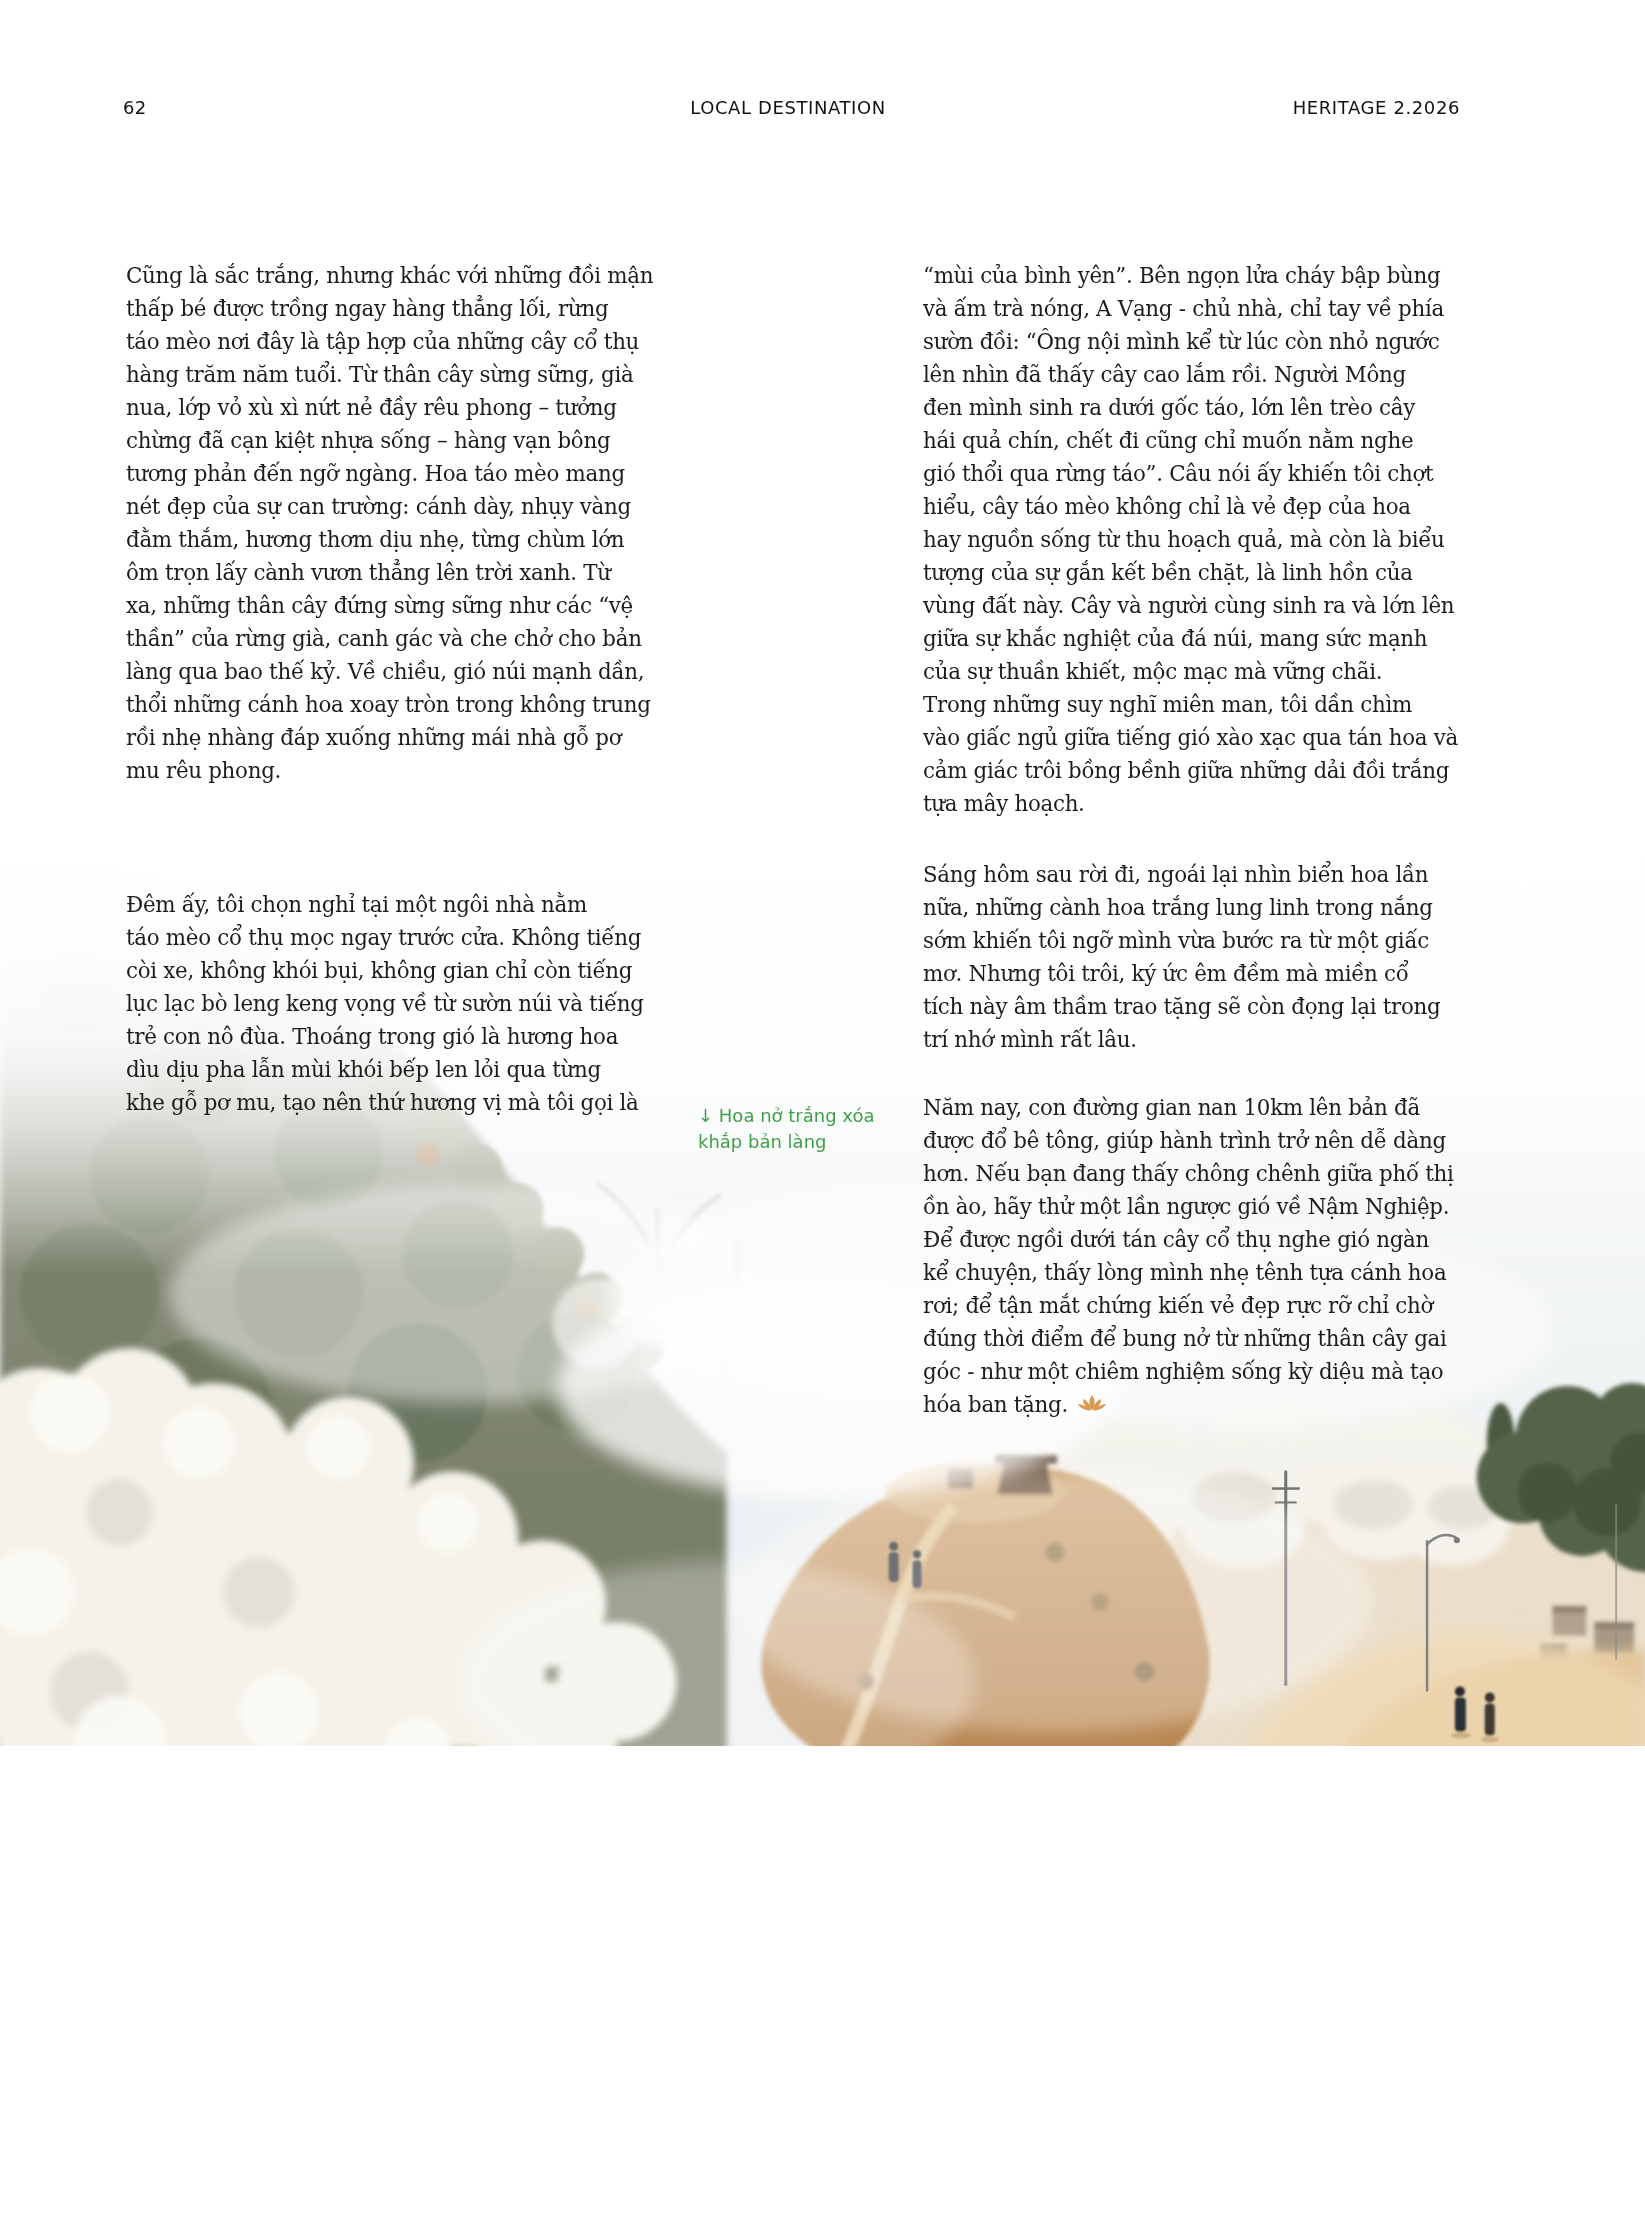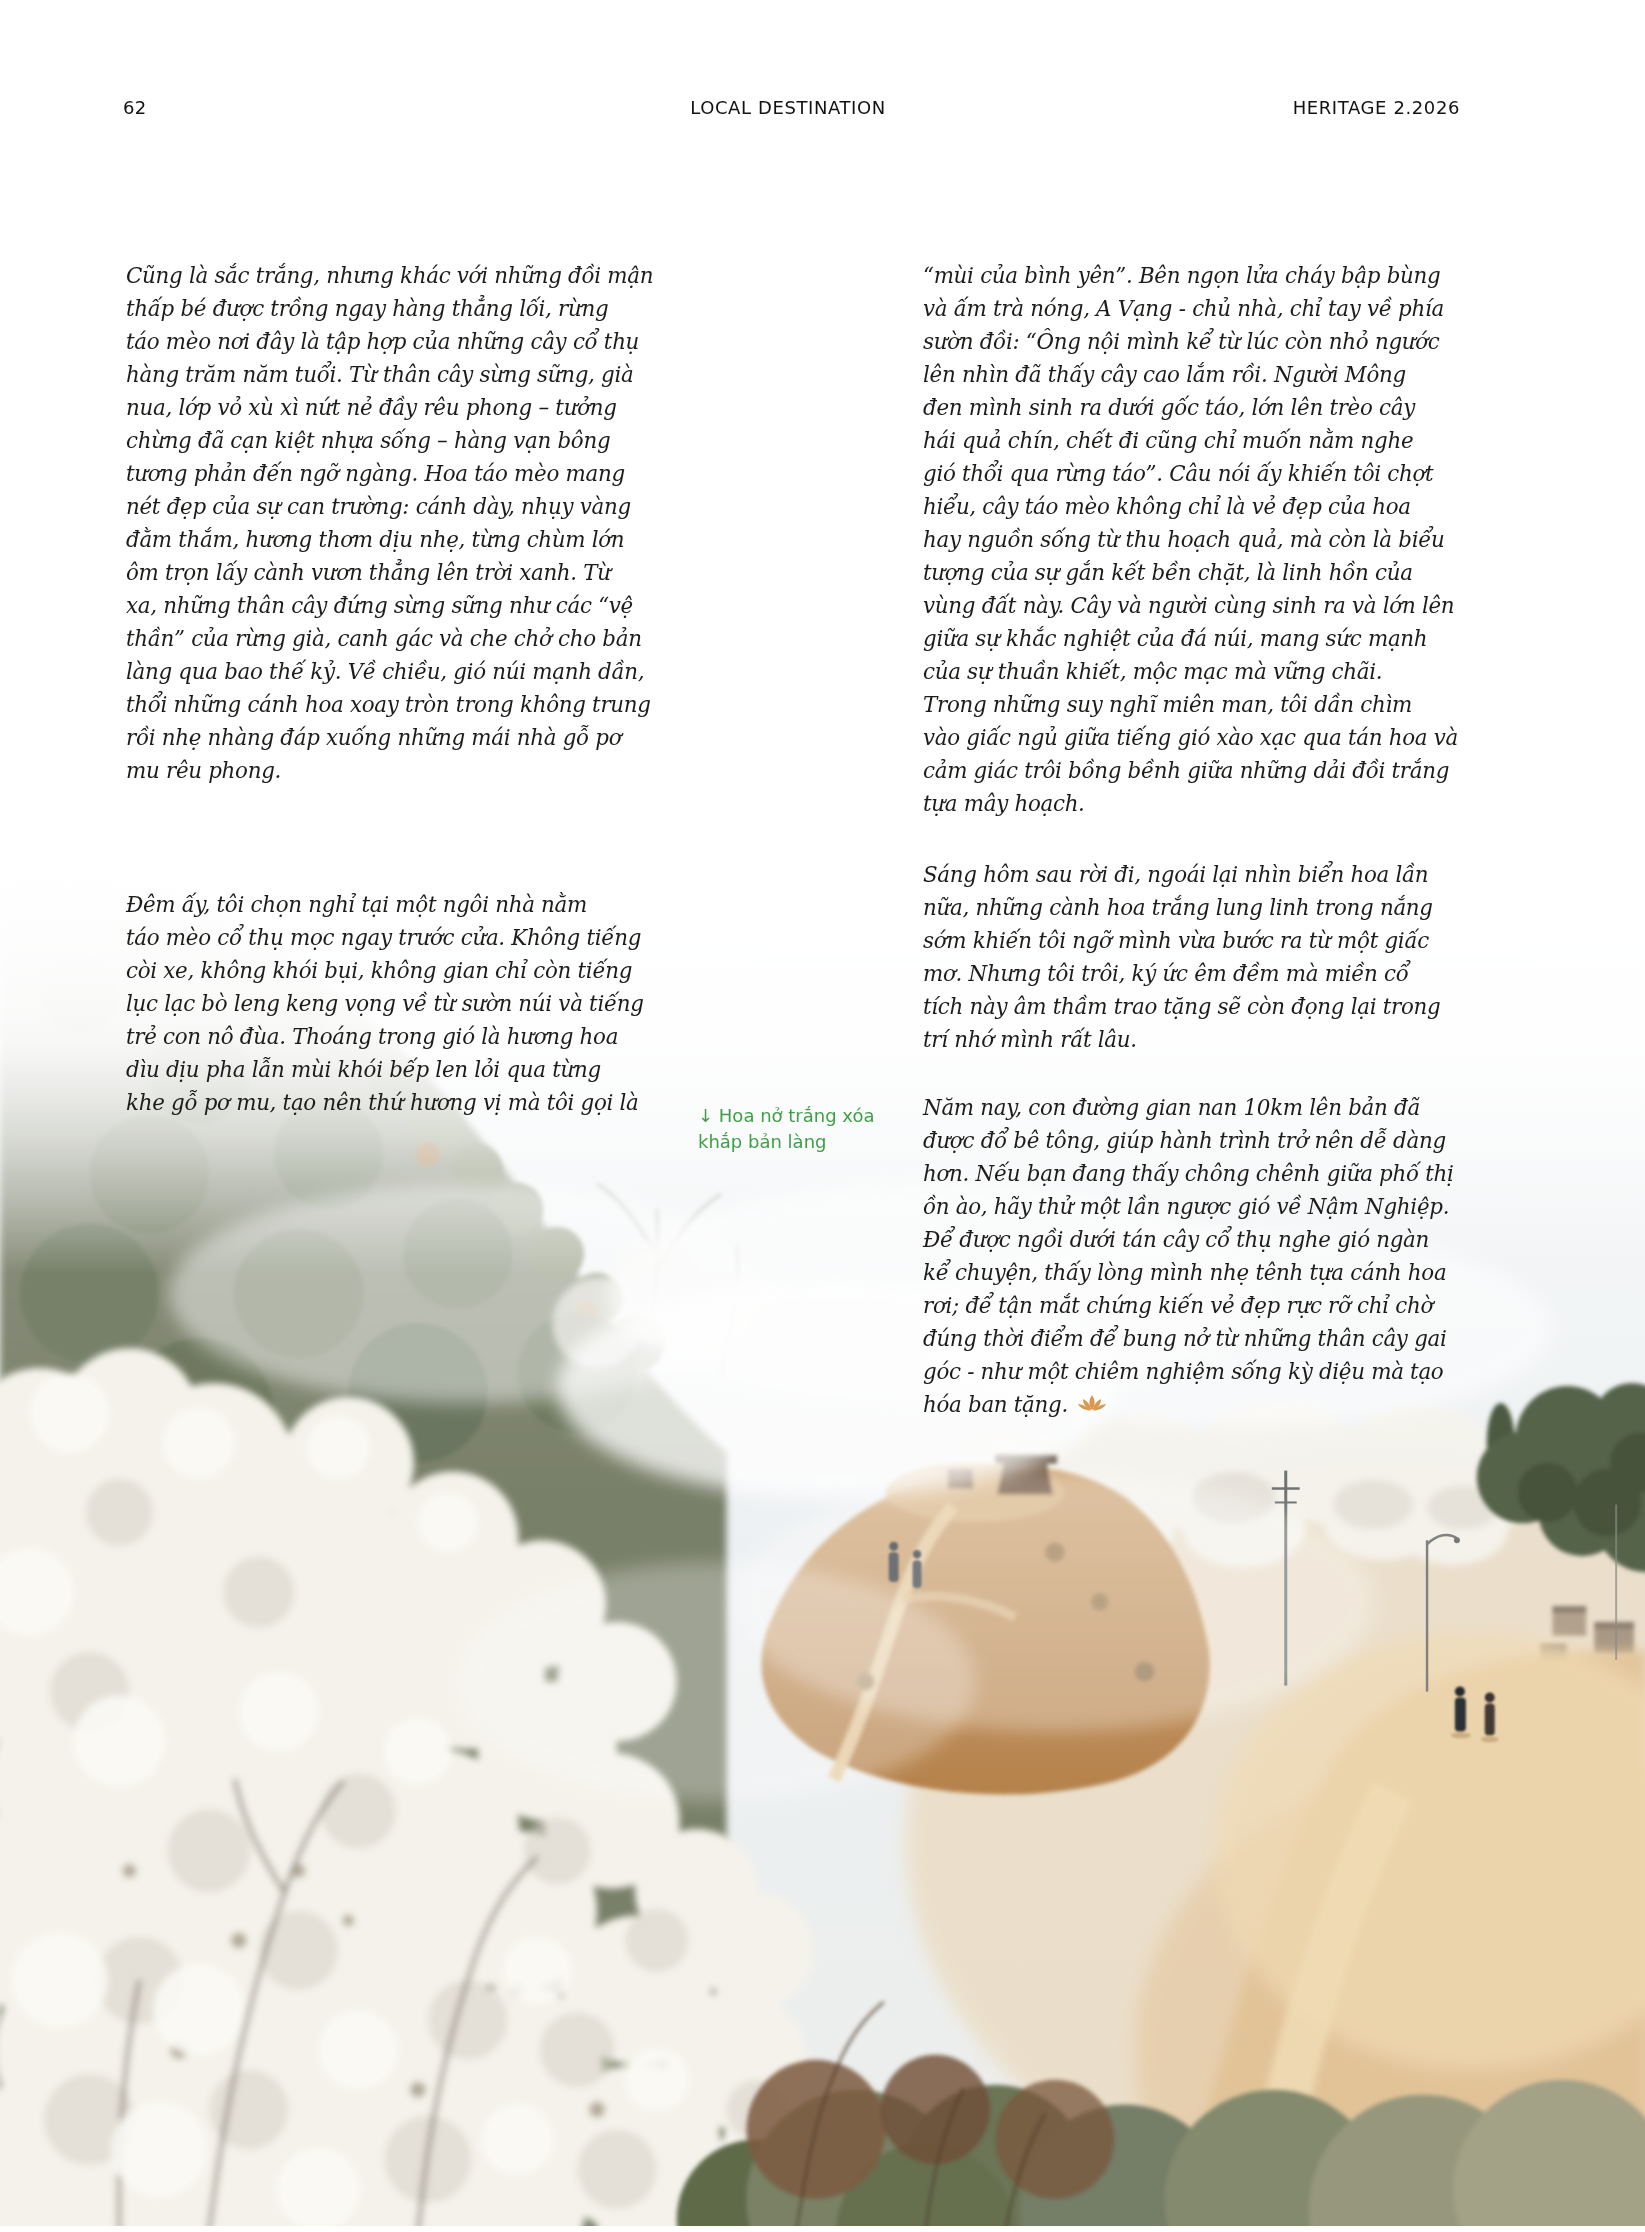--- a/index.html
+++ b/index.html
@@ -1,32 +1,32 @@
 <!DOCTYPE html>
 <html><head>
 <meta charset="utf-8">
 <style>
   html,body{margin:0;padding:0;background:#ffffff;}
   .page{
-    position:relative;width:1646px;height:2226px;background:#ffffff;
+    position:relative;width:1646px;height:1746px;background:#ffffff;
     overflow:hidden;font-family:"DejaVu Serif",serif;color:#1d1c1a;
   }
   
   .hdr{
     position:absolute;top:97px;height:22px;line-height:22px;
     font-family:"DejaVu Sans","Liberation Sans",sans-serif;
     font-size:18px;letter-spacing:0.6px;color:#121212;white-space:nowrap;z-index:3;
   }
   .hdr.pagenum{left:123px;letter-spacing:0.2px;}
   .hdr.section{left:788px;transform:translateX(-50%);}
   .hdr.issue{right:186px;}
   
   .col{position:absolute;inset:0;z-index:2;pointer-events:none;}
   .para{position:absolute;font-size:21.4px;line-height:33px;letter-spacing:-0.3px;}
-  .line{white-space:nowrap;font-style:italic;}
+  .line{white-space:nowrap;}
   .line svg{display:inline-block;vertical-align:-2px;margin-left:9px;}
   
   .caption{
     position:absolute;left:698px;top:1075px;z-index:2;
     font-family:"DejaVu Sans","Liberation Sans",sans-serif;
     font-size:18px;line-height:26px;white-space:nowrap;
   }
   
   .photo{position:absolute;left:0;top:756px;width:1646px;height:1477px;z-index:0;}
   .photo svg{display:block;width:1646px;height:1477px;}

